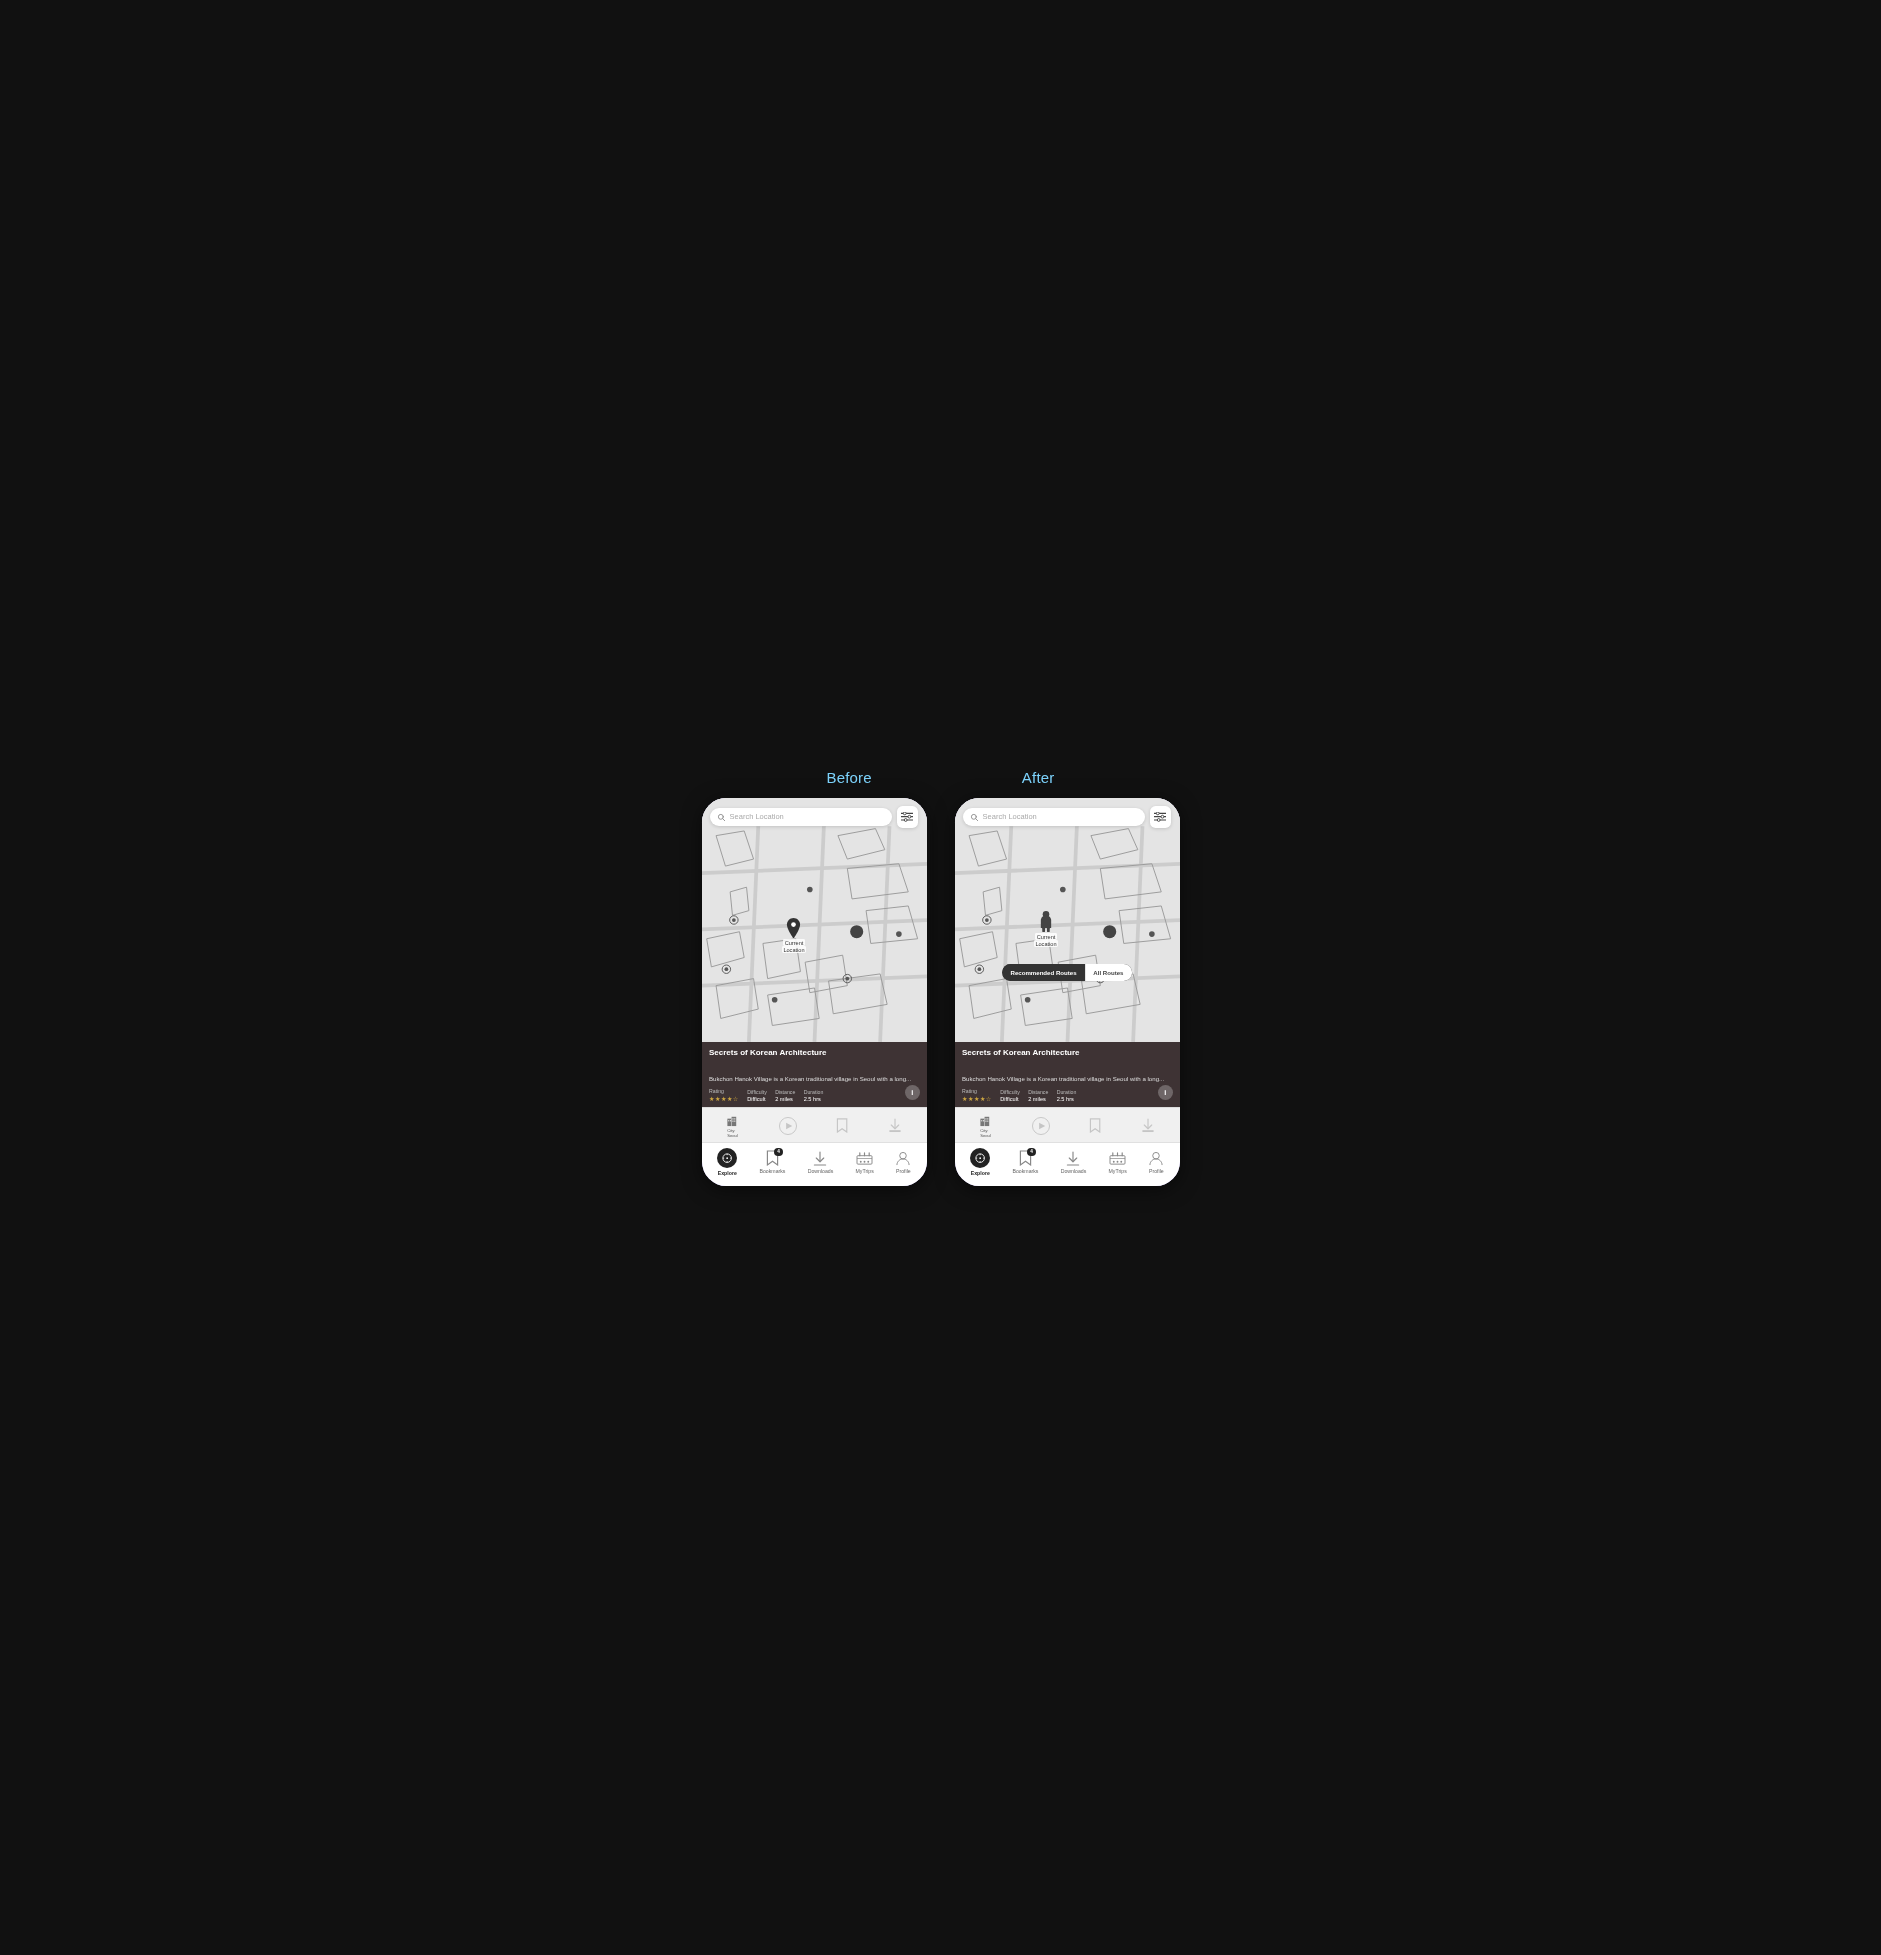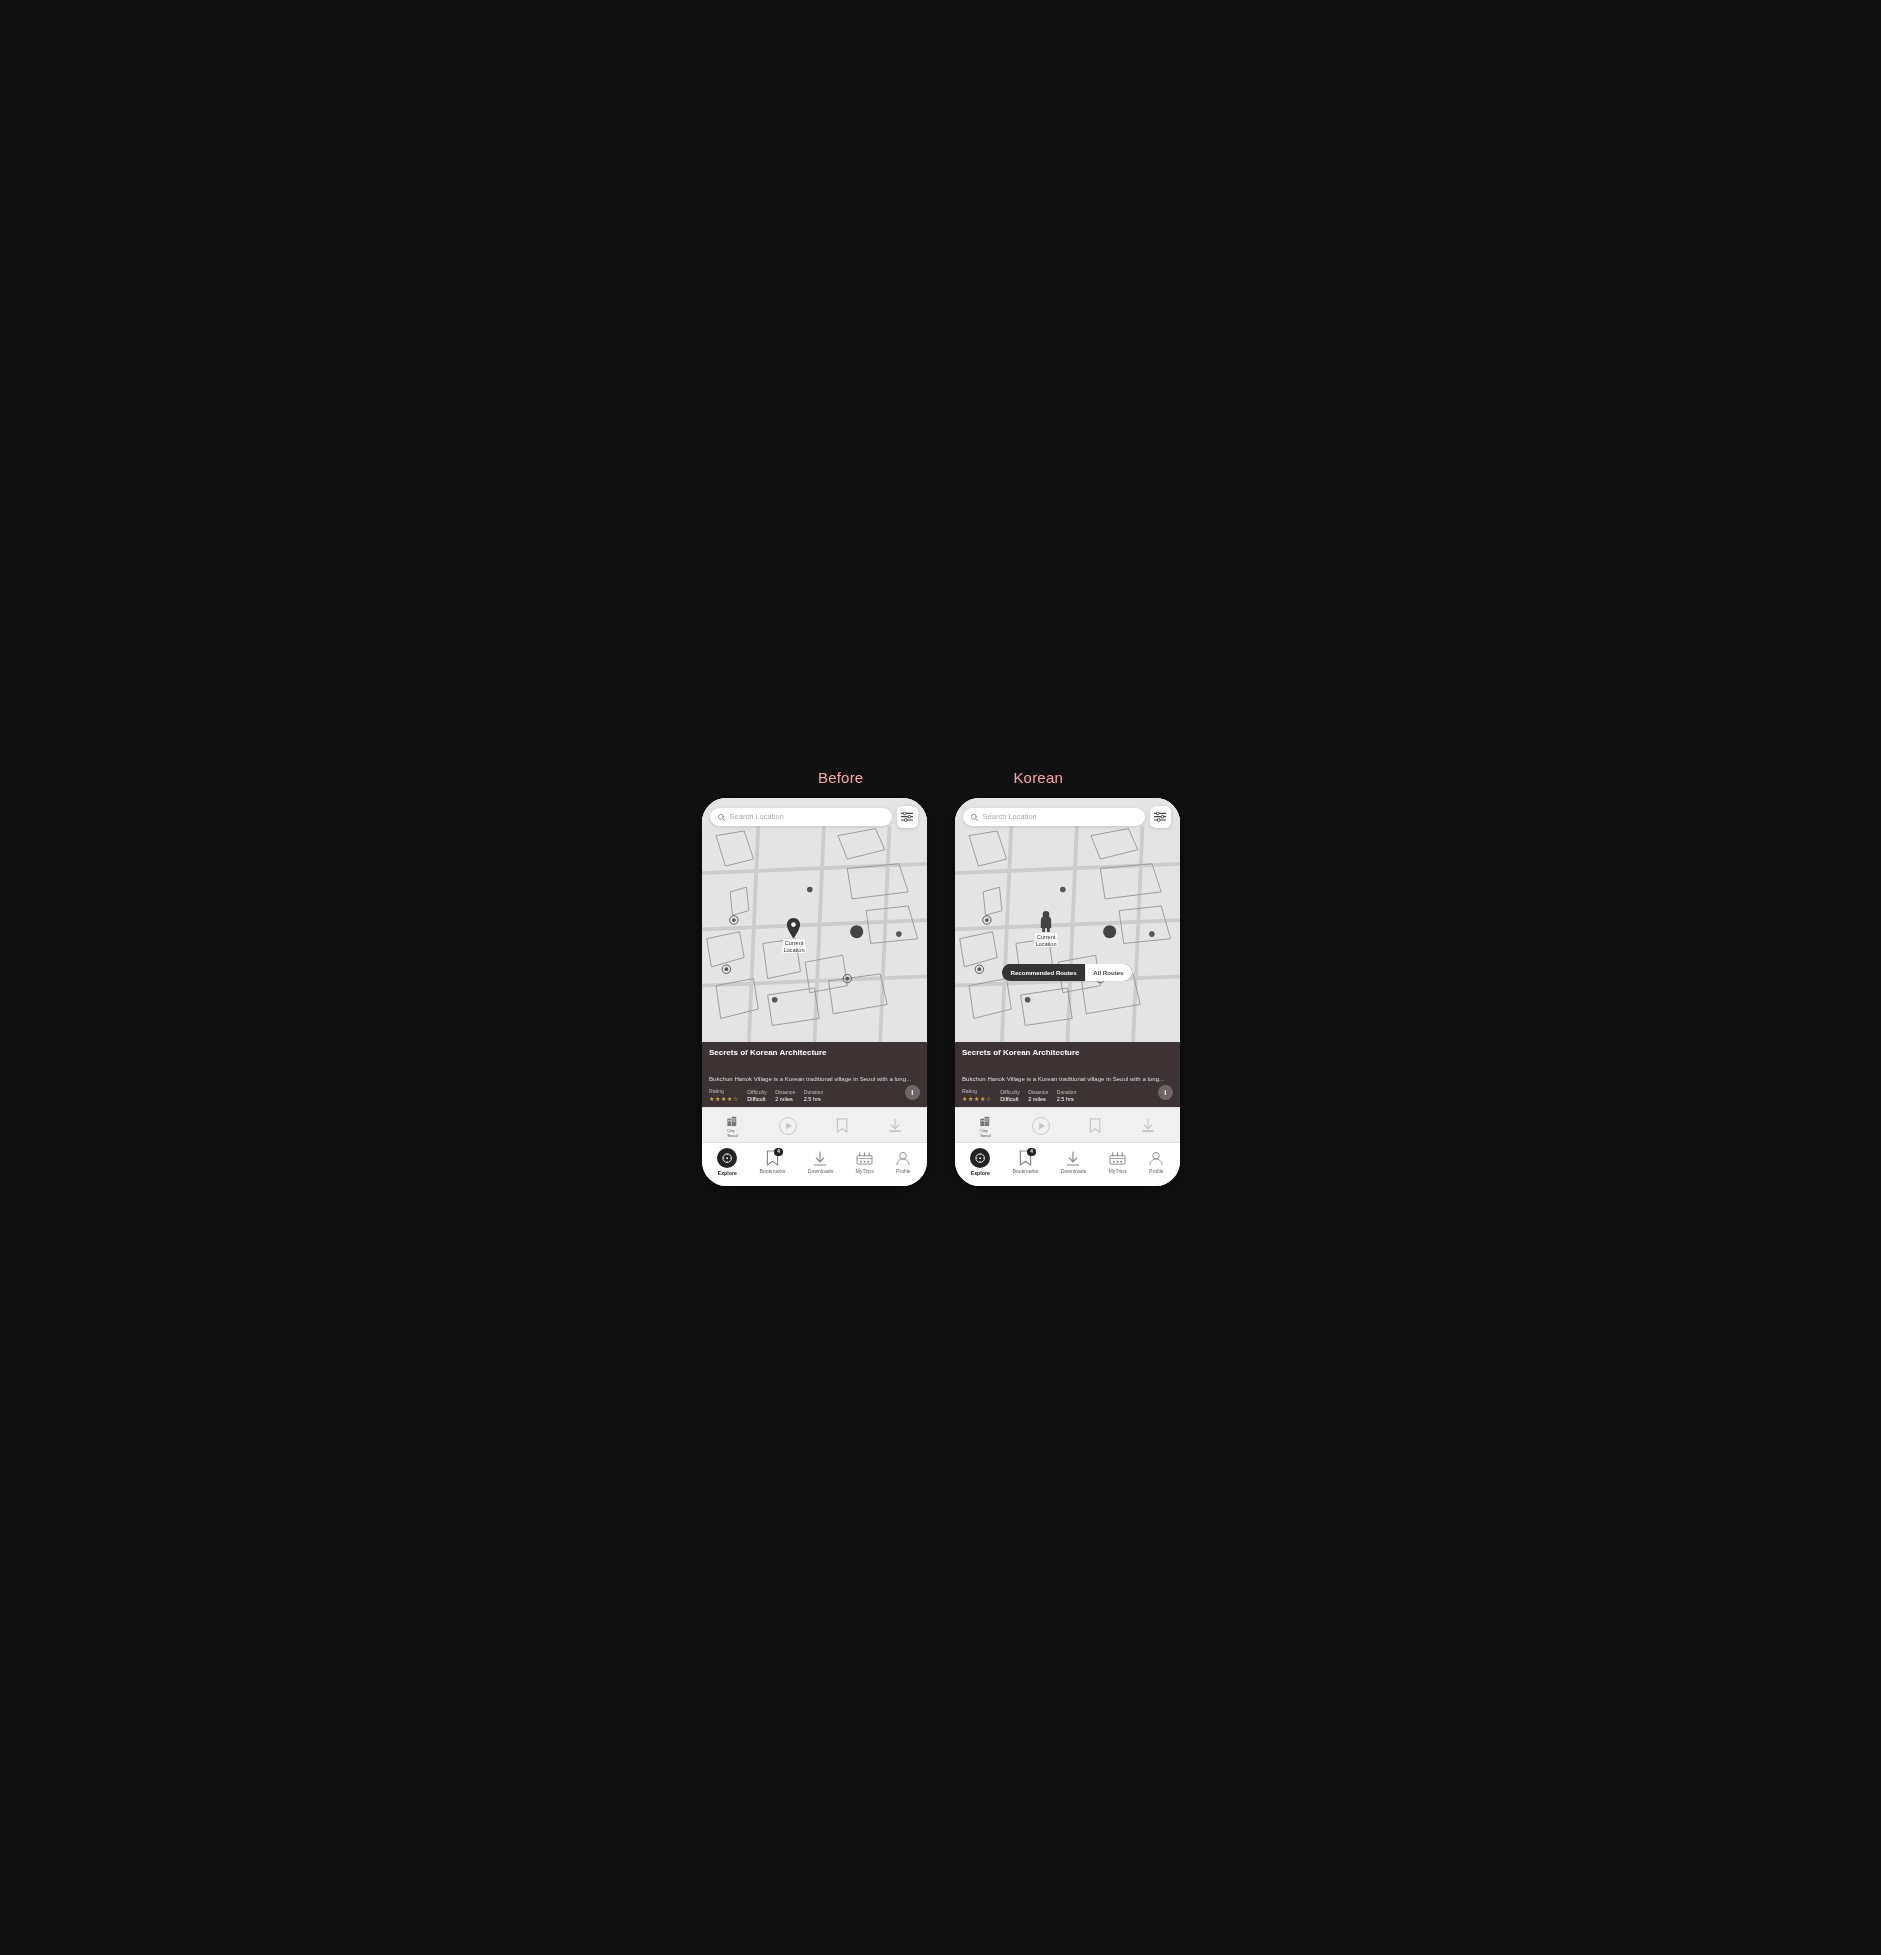--- a/index.html
+++ b/index.html
@@ -12,21 +12,21 @@
       min-height: 100vh;
       font-family: -apple-system, BlinkMacSystemFont, 'Segoe UI', sans-serif;
       padding: 19px 9.4px;
     }
     .page-labels {
       display: flex;
       gap: 150px;
       margin-bottom: 11.3px;
     }
     .page-label {
-      color: #fca5a5;
+      color: #7dd3fc;
       font-size: 15px;
       font-weight: 400;
       letter-spacing: 0.2px;
     }
     .phones-container {
       display: flex;
       gap: 28px;
       align-items: flex-start;
     }
     .phone {
@@ -274,21 +274,21 @@
       position: absolute;
       top: 0; left: 0; right: 0; bottom: 0;
       background: #e4e4e4;
     }
   </style>
 </head>
 <body>
 
 <div class="page-labels">
   <span class="page-label">Before</span>
-  <span class="page-label">Korean</span>
+  <span class="page-label">After</span>
 </div>
 
 <div class="phones-container">
 
   <div class="phone">
 
     <div class="map-area">
       <div class="map-bg"></div>
 
       <svg class="map-svg" viewBox="0 0 480 520" xmlns="http://www.w3.org/2000/svg">

